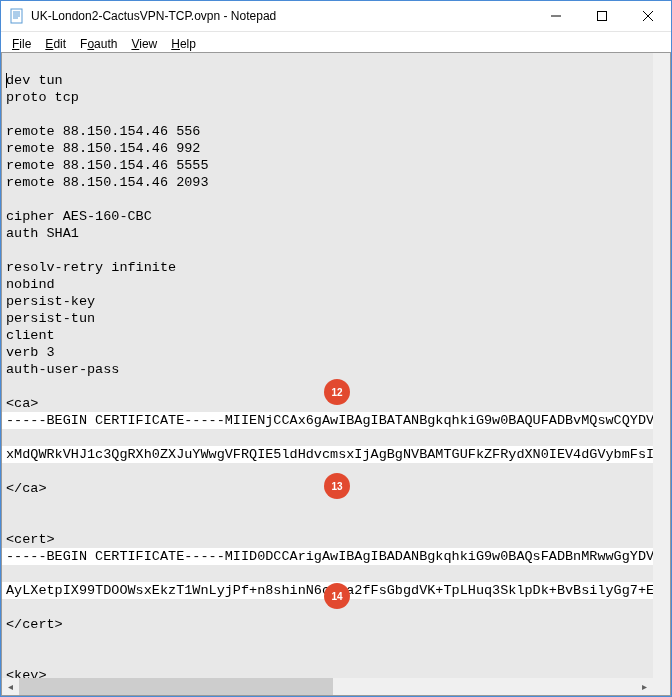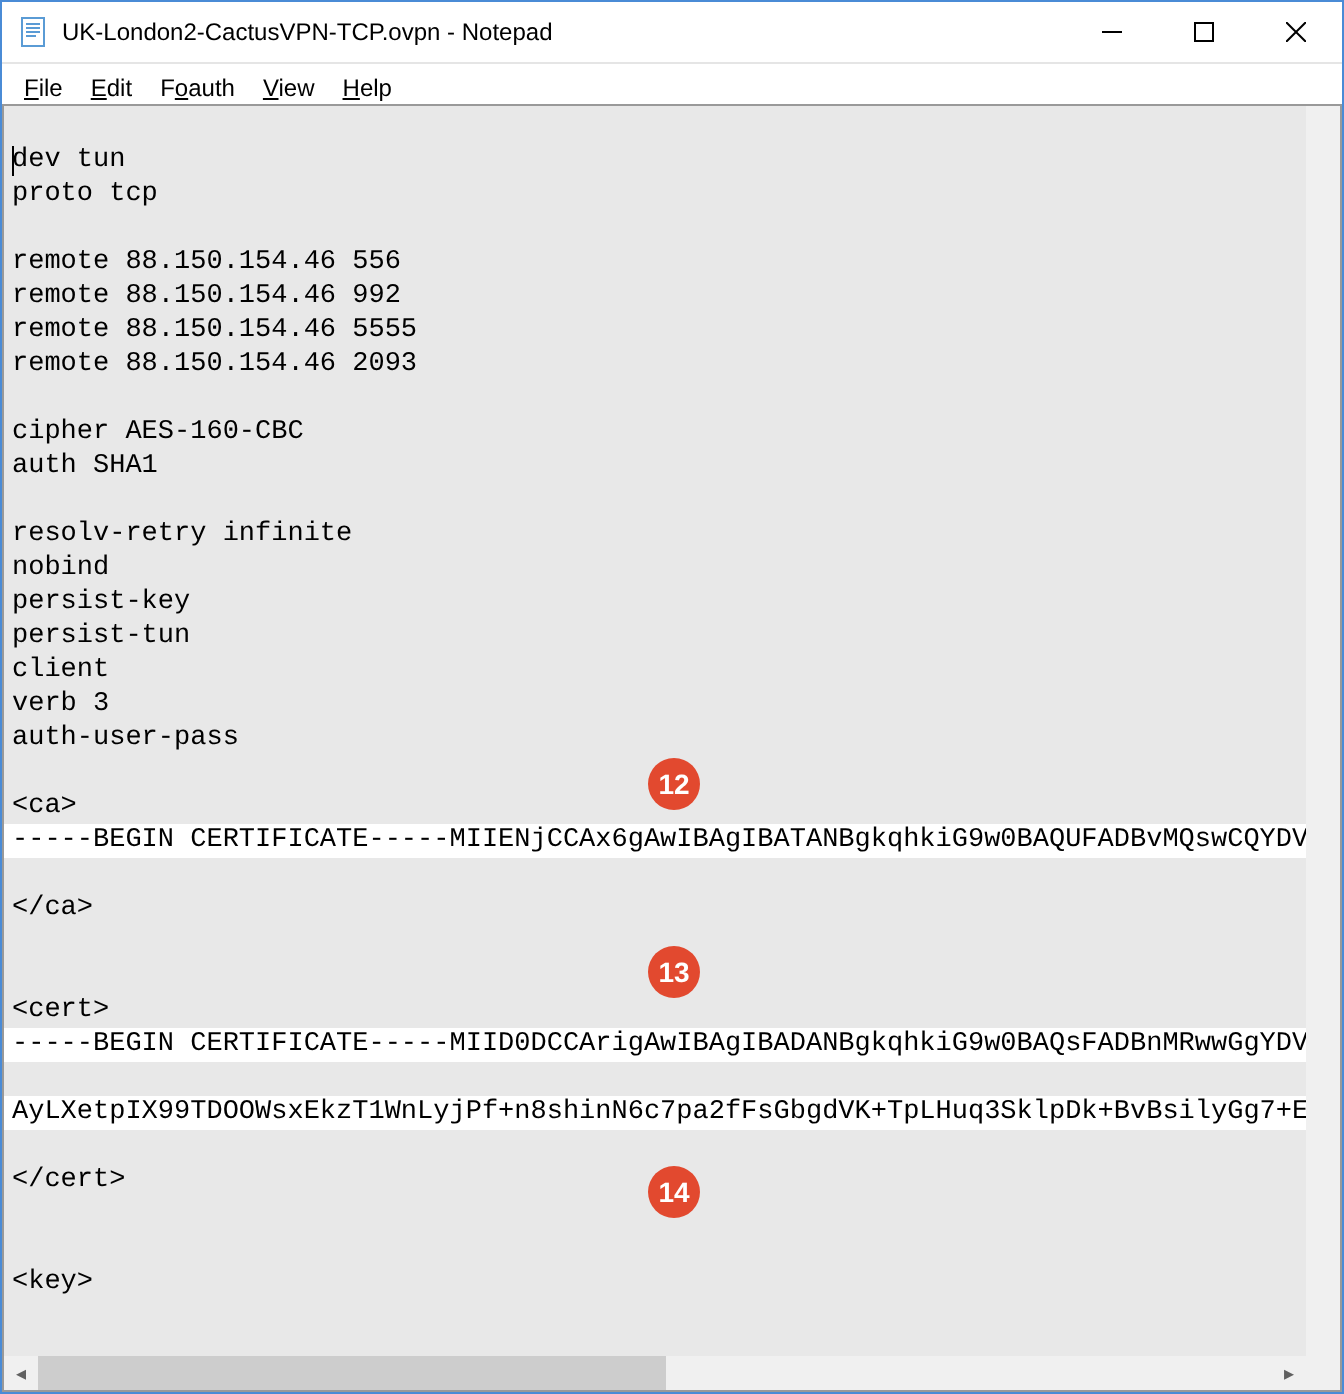--- a/index.html
+++ b/index.html
@@ -130,21 +130,21 @@
     margin-right:-1px;
   }
   .badge {
     position: absolute;
     width: 26px;
     height: 26px;
     border-radius: 50%;
     background: #e2492f;
     color: #fff;
     font-weight: bold;
-    font-size: 14px;
+    font-size: 10px;
     display: flex;
     align-items: center;
     justify-content: center;
     font-family: "Segoe UI", Arial, sans-serif;
     z-index: 10;
     left: 322px;
   }
 </style>
 </head>
 <body>
@@ -204,20 +204,21 @@
 <span class="line">resolv-retry infinite</span>
 <span class="line">nobind</span>
 <span class="line">persist-key</span>
 <span class="line">persist-tun</span>
 <span class="line">client</span>
 <span class="line">verb 3</span>
 <span class="line">auth-user-pass</span>
 <span class="line"></span>
 <span class="line">&lt;ca&gt;</span>
 <span class="line hl">-----BEGIN CERTIFICATE-----MIIENjCCAx6gAwIBAgIBATANBgkqhkiG9w0BAQUFADBvMQswCQYDV</span>
+<span class="line hl">xMdQWRkVHJ1c3QgRXh0ZXJuYWwgVFRQIE5ldHdvcmsxIjAgBgNVBAMTGUFkZFRydXN0IEV4dGVybmFsI</span>
 <span class="line">&lt;/ca&gt;</span>
 <span class="line"></span>
 <span class="line"></span>
 <span class="line">&lt;cert&gt;</span>
 <span class="line hl">-----BEGIN CERTIFICATE-----MIID0DCCArigAwIBAgIBADANBgkqhkiG9w0BAQsFADBnMRwwGgYDV</span>
 <span class="line hl">AyLXetpIX99TDOOWsxEkzT1WnLyjPf+n8shinN6c7pa2fFsGbgdVK+TpLHuq3SklpDk+BvBsilyGg7+E</span>
 <span class="line">&lt;/cert&gt;</span>
 <span class="line"></span>
 <span class="line"></span>
 <span class="line">&lt;key&gt;</span>

